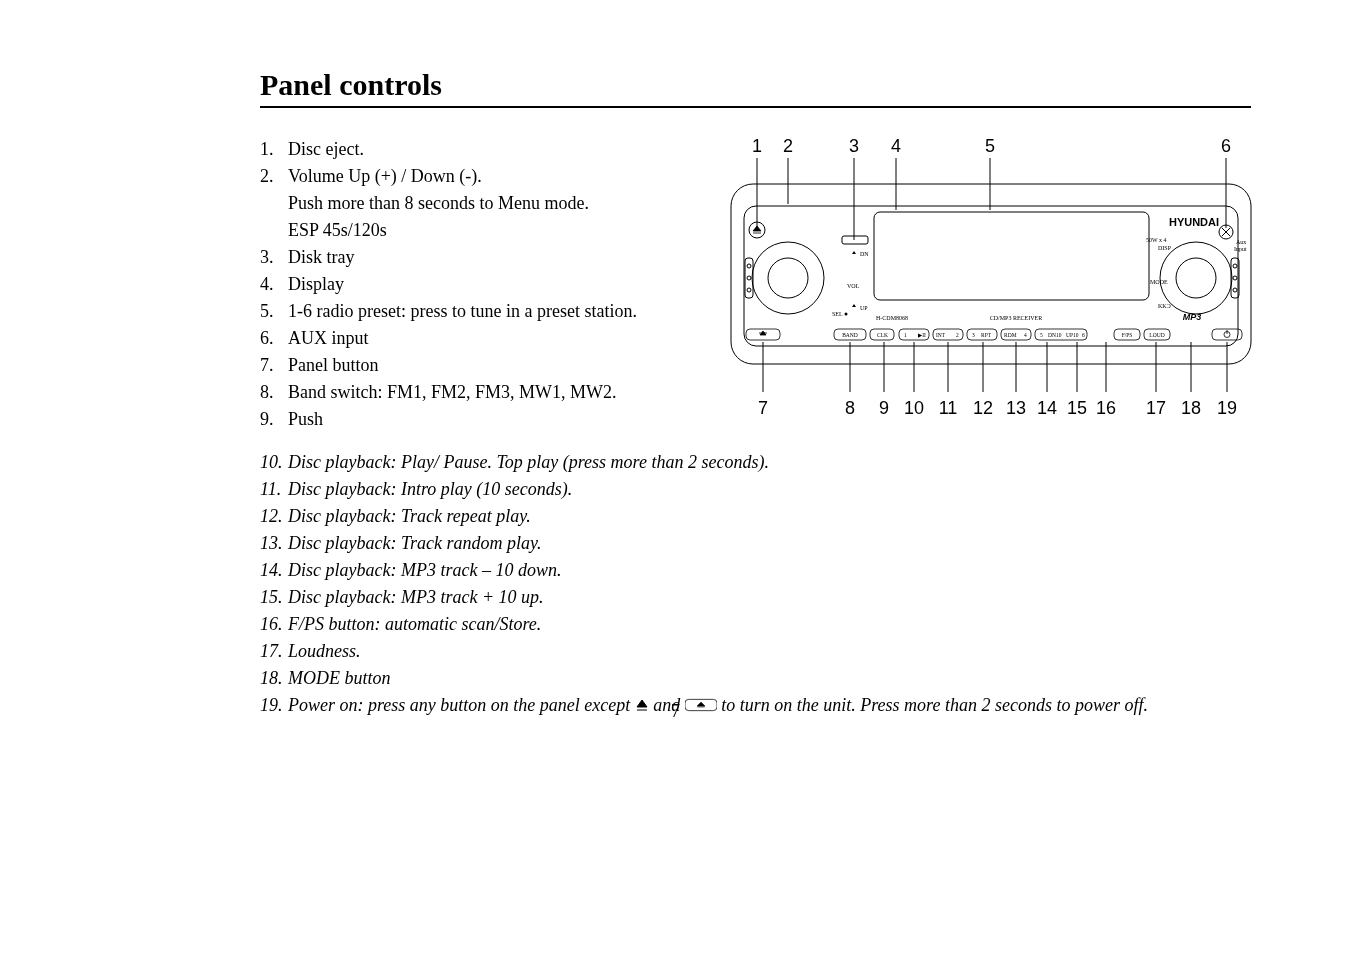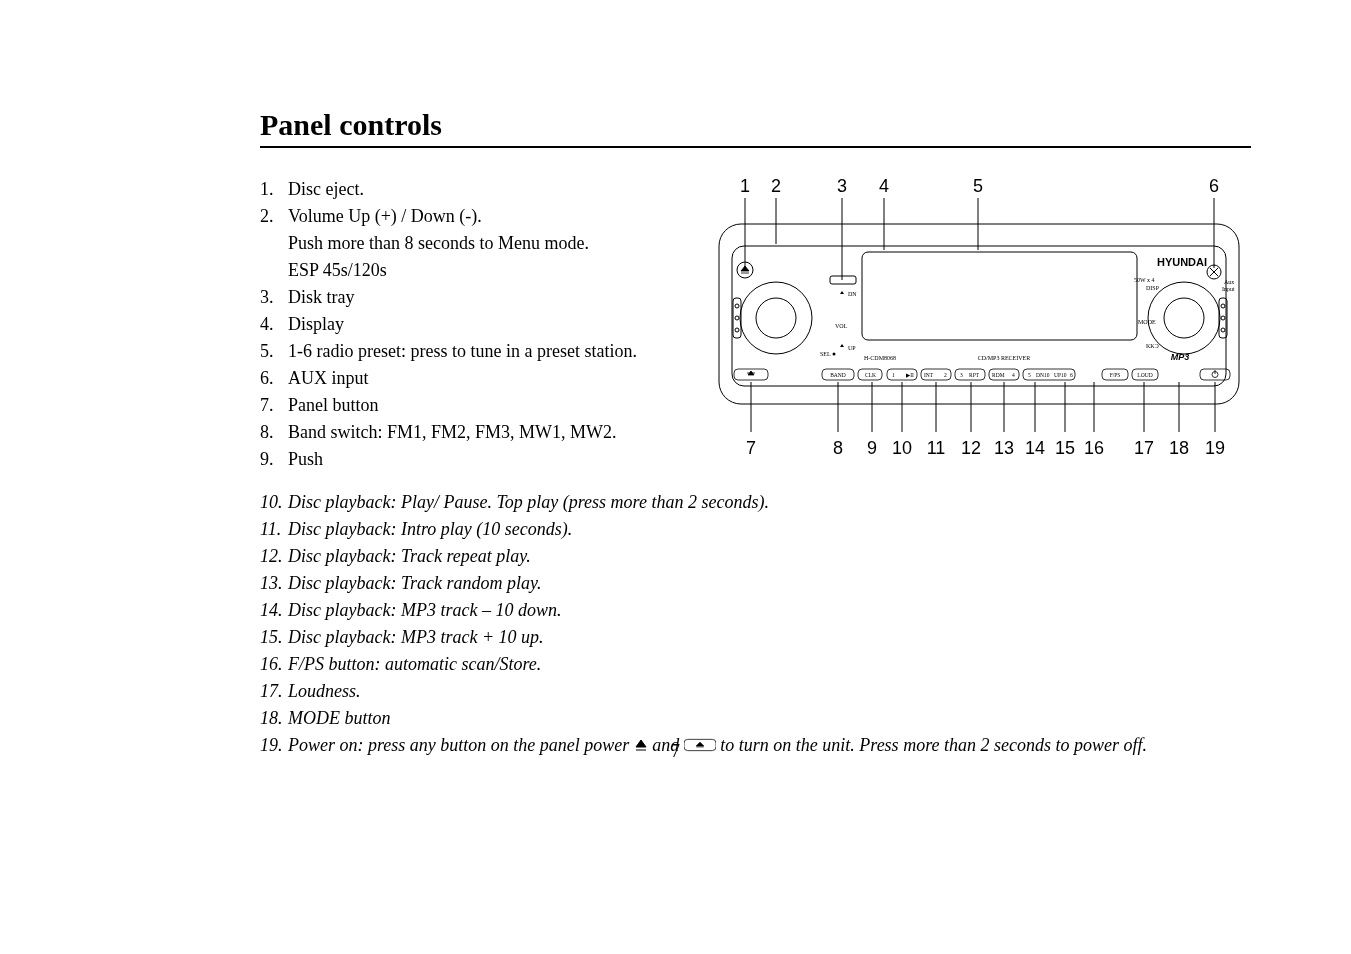--- a/index.html
+++ b/index.html
@@ -6,37 +6,37 @@
     margin: 0;
     padding: 0;
     background: #fff;
     font-family: "Times New Roman", Times, serif;
     color: #000;
     width: 1351px;
     height: 954px;
     overflow: hidden;
   }
   .page {
-    padding: 108px 100px 0 260px;
+    padding: 68px 100px 0 260px;
     position: relative;
   }
   .page-title {
     font-size: 30px;
     font-weight: bold;
     margin: 0 0 4px 0;
   }
   .rule {
     border: 0;
     border-top: 2px solid #000;
     margin: 0 0 28px 0;
   }
   .content-row {
     display: flex;
     align-items: flex-start;
-    gap: 24px;
+    gap: 36px;
   }
   .left-col {
     flex: 0 0 430px;
     font-size: 18px;
     line-height: 1.5;
   }
   ol.control-list {
     list-style: none;
     margin: 0;
     padding: 0;
@@ -283,21 +283,21 @@
       <li><span>Disc playback: Play/ Pause. Top play (press more than 2 seconds).</span></li>
       <li><span>Disc playback: Intro play (10 seconds).</span></li>
       <li><span>Disc playback: Track repeat play.</span></li>
       <li><span>Disc playback: Track random play.</span></li>
       <li><span>Disc playback: MP3 track – 10 down.</span></li>
       <li><span>Disc playback: MP3 track + 10 up.</span></li>
       <li><span>F/PS button: automatic scan/Store.</span></li>
       <li><span>Loudness.</span></li>
       <li><span>MODE button</span></li>
       <li>
-        <span>Power on: press any button on the panel power </span>
+        <span>Power on: press any button on the panel except </span>
         <span class="eject-icon">
           <svg viewBox="0 0 14 14">
               <path d="M2,12 h10 M7,2 L2,9 h10 z" fill="#000" stroke="#000" stroke-width="1"></path>
             </svg>
         </span>
         <span> and </span>
         <span class="release-icon">
           <svg viewBox="0 0 34 14">
             <path d="M4,1 h26 a4,4 0 0 1 4,4 v4 a4,4 0 0 1 -4,4 h-26 a4,4 0 0 1 -4,-4 v-4 a4,4 0 0 1 4,-4 z" fill="none" stroke="#000" stroke-width="0.8"></path>
             <path d="M13,9 h8 M17,4 l-4,4 h8 z" fill="#000" stroke="#000" stroke-width="0.8"></path>

